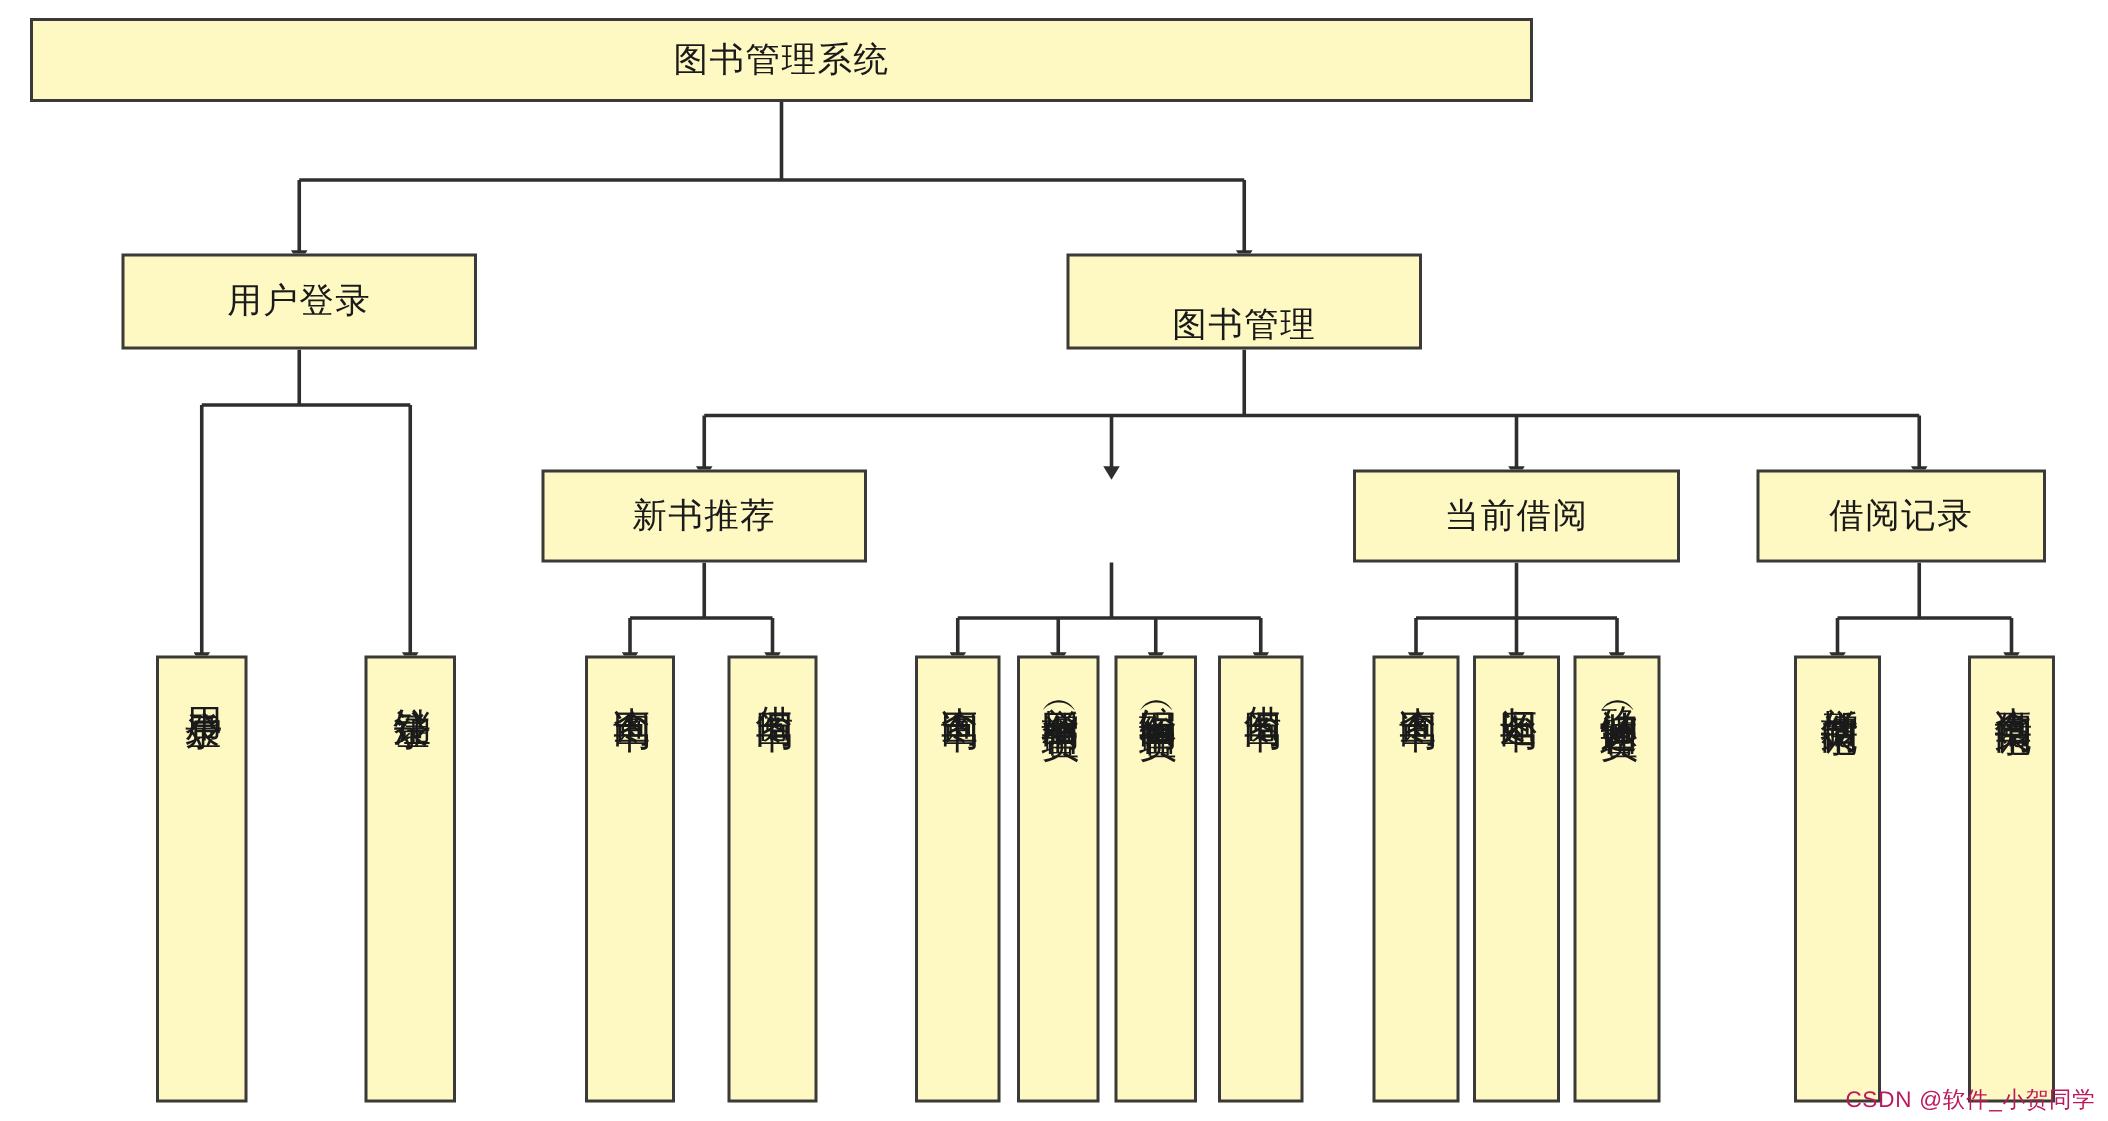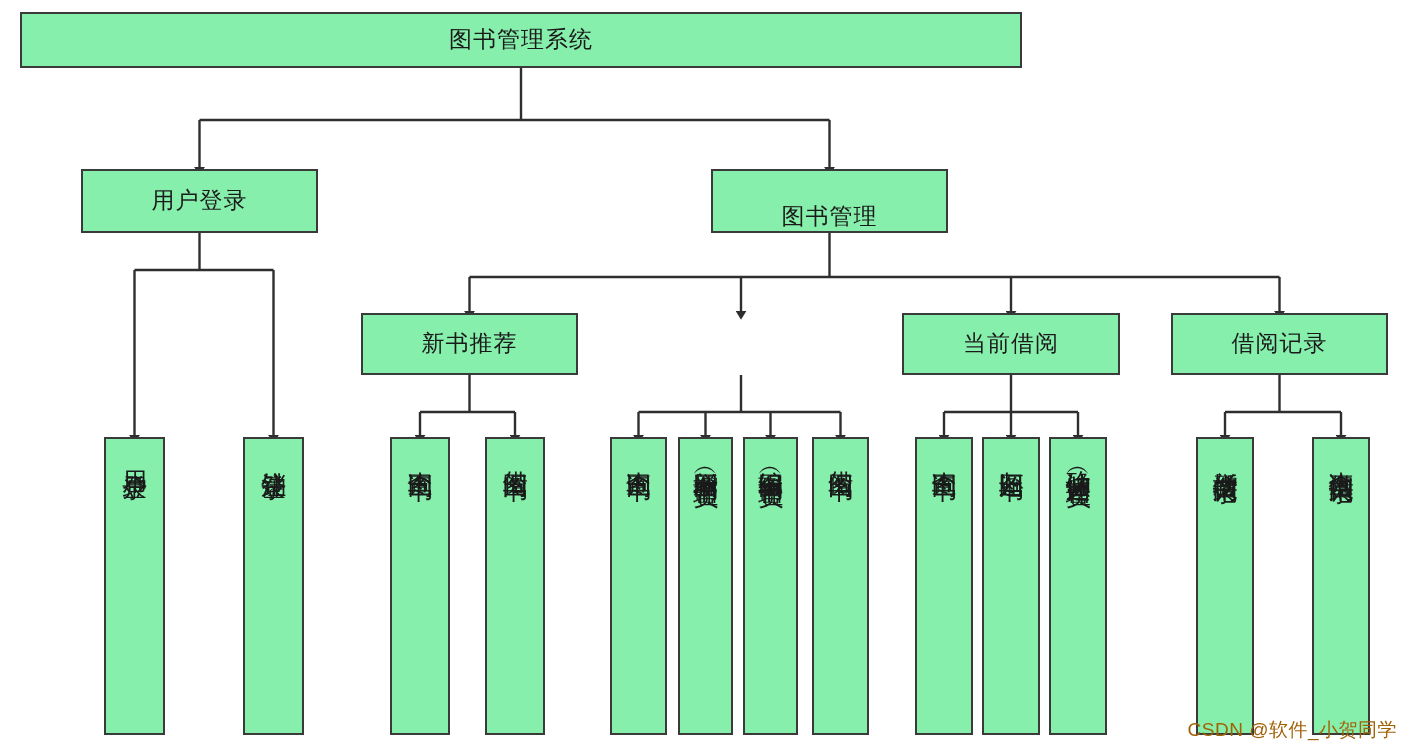--- a/index.html
+++ b/index.html
@@ -22,21 +22,21 @@
     position: absolute;
     left: 0;
     top: 0;
     width: 1405px;
     height: 747px;
     pointer-events: none;
   }
   .node {
     position: absolute;
     box-sizing: border-box;
-    background: #86efac;
+    background: #fef9c3;
     border: 2.5px solid #3a3a3a;
     display: flex;
     align-items: center;
     justify-content: center;
     color: #1a1a1a;
   }
   .node.h {
     font-size: 23px;
     letter-spacing: 1px;
     line-height: 1.2;
@@ -56,22 +56,22 @@
     white-space: nowrap;
     color: #1a1a1a;
   }
   .root-node {
     font-size: 24px;
   }
   .watermark {
     position: absolute;
     right: 8px;
     bottom: 4px;
-    font-size: 19px;
-    color: #a16207;
+    font-size: 15px;
+    color: #be185d;
     letter-spacing: 0.5px;
     white-space: nowrap;
     user-select: none;
     text-align: center;
   }
 </style>
 </head>
 <body>
 
 <div id="canvas">
@@ -129,21 +129,21 @@
   <div class="node h" style="left: 711px; top: 169px; width: 237px; height: 64px; align-items: flex-end;">
     <span>图书管理</span>
   </div>
 
   <div class="node h" style="left: 361px; top: 313px; width: 217px; height: 62px;">
     <span>新书推荐</span>
   </div>
   <div class="node h" style="left: 902px; top: 313px; width: 218px; height: 62px;">
     <span>当前借阅</span>
   </div>
-  <div class="node h" style="left: 1171px; top: 313px; width: 217px; height: 62px;">
+  <div class="node h" style="left: 1171px; top: 313px; width: 193px; height: 62px;">
     <span>借阅记录</span>
   </div>
 
   <div class="node v" style="left: 104px; top: 437px; width: 61px; height: 298px;">
     <span class="vtext">用户登录</span>
   </div>
   <div class="node v" style="left: 243px; top: 437px; width: 61px; height: 298px;">
     <span class="vtext">注销登录</span>
   </div>
 

